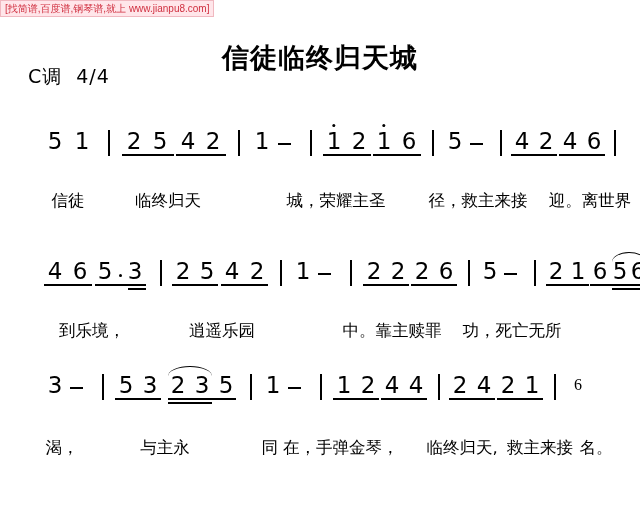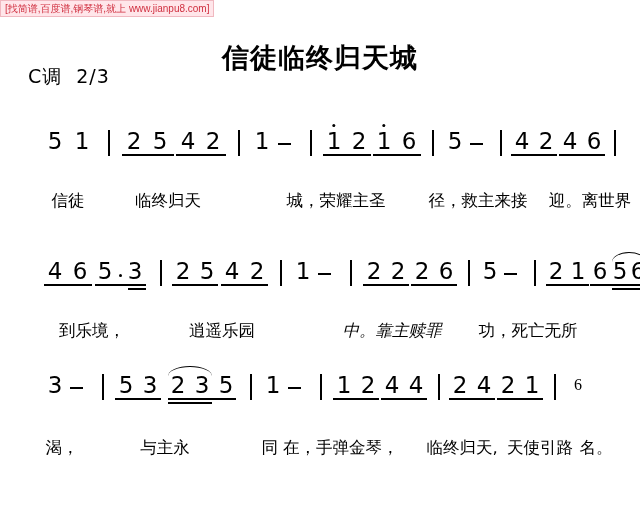--- a/index.html
+++ b/index.html
@@ -142,21 +142,21 @@
   }
 </style>
 </head>
 <body>
 
 <div class="watermark">[找简谱,百度谱,钢琴谱,就上 www.jianpu8.com]</div>
 
 <div class="title">信徒临终归天城</div>
 
 <div class="keysig">
-  <span>C调</span><span class="meter">2/3</span>
+  <span>C调</span><span class="meter">4/4</span>
 </div>
 
 <div class="system" id="sys1" style="top:128px;">
   <div class="notes-row">
 
     <span class="tok" style="left:55px;">
         <span class="glyph">5</span>
       </span>
     <span class="tok" style="left:82px;">
         <span class="glyph">1</span>
@@ -330,22 +330,22 @@
       </span>
     <span class="beamline" style="left:590px; width:58px; top:26px;"></span>
     <span class="beamline2" style="left:612px; width:36px; top:30px;"></span>
     <span class="tie" style="left:612px; top:-6px; width:34px;"></span>
   </div>
 </div>
 
 <div class="lyrics-row" style="position:absolute; top:320px; left:0; width:640px;">
   <span class="lyr" style="left:92px;">到乐境，</span>
   <span class="lyr" style="left:222px;">逍遥乐园</span>
-  <span class="lyr" style="left:392px;font-style:italic;">中。靠主赎罪</span>
-  <span class="lyr" style="left:528px;">功，死亡无所</span>
+  <span class="lyr" style="left:392px;">中。靠主赎罪</span>
+  <span class="lyr" style="left:512px;">功，死亡无所</span>
 </div>
 
 <div class="system" style="top:372px;">
   <div class="notes-row">
     <span class="tok" style="left:55px;">
         <span class="glyph">3</span>
       </span>
     <span class="dash" style="left:70px;"></span>
     <span class="barline" style="left:102px;"></span>
 
@@ -408,21 +408,21 @@
     <span class="beamline" style="left:497px; width:46px; top:26px;"></span>
     <span class="barline" style="left:554px;"></span>
   </div>
 </div>
 
 <div class="lyrics-row" style="position:absolute; top:437px; left:0; width:640px;">
   <span class="lyr" style="left:62px;">渴，</span>
   <span class="lyr" style="left:165px;">与主永</span>
   <span class="lyr" style="left:330px;">同 在，手弹金琴，</span>
   <span class="lyr" style="left:462px;">临终归天,</span>
-  <span class="lyr" style="left:540px;">天使引路</span>
+  <span class="lyr" style="left:540px;">救主来接</span>
   <span class="lyr" style="left:596px;">名。</span>
 </div>
 
 <div style="position:absolute; top:128px; left:0; width:640px; height:48px;"></div>
 
 <div style="position:absolute; top:258px; left:0; width:640px; height:48px;"></div>
 
 <div style="position:absolute; top:372px; left:0; width:640px; height:48px;">
   <span class="tok" style="left:578px; position:absolute; top:0;">
       <span class="glyph">6</span>

